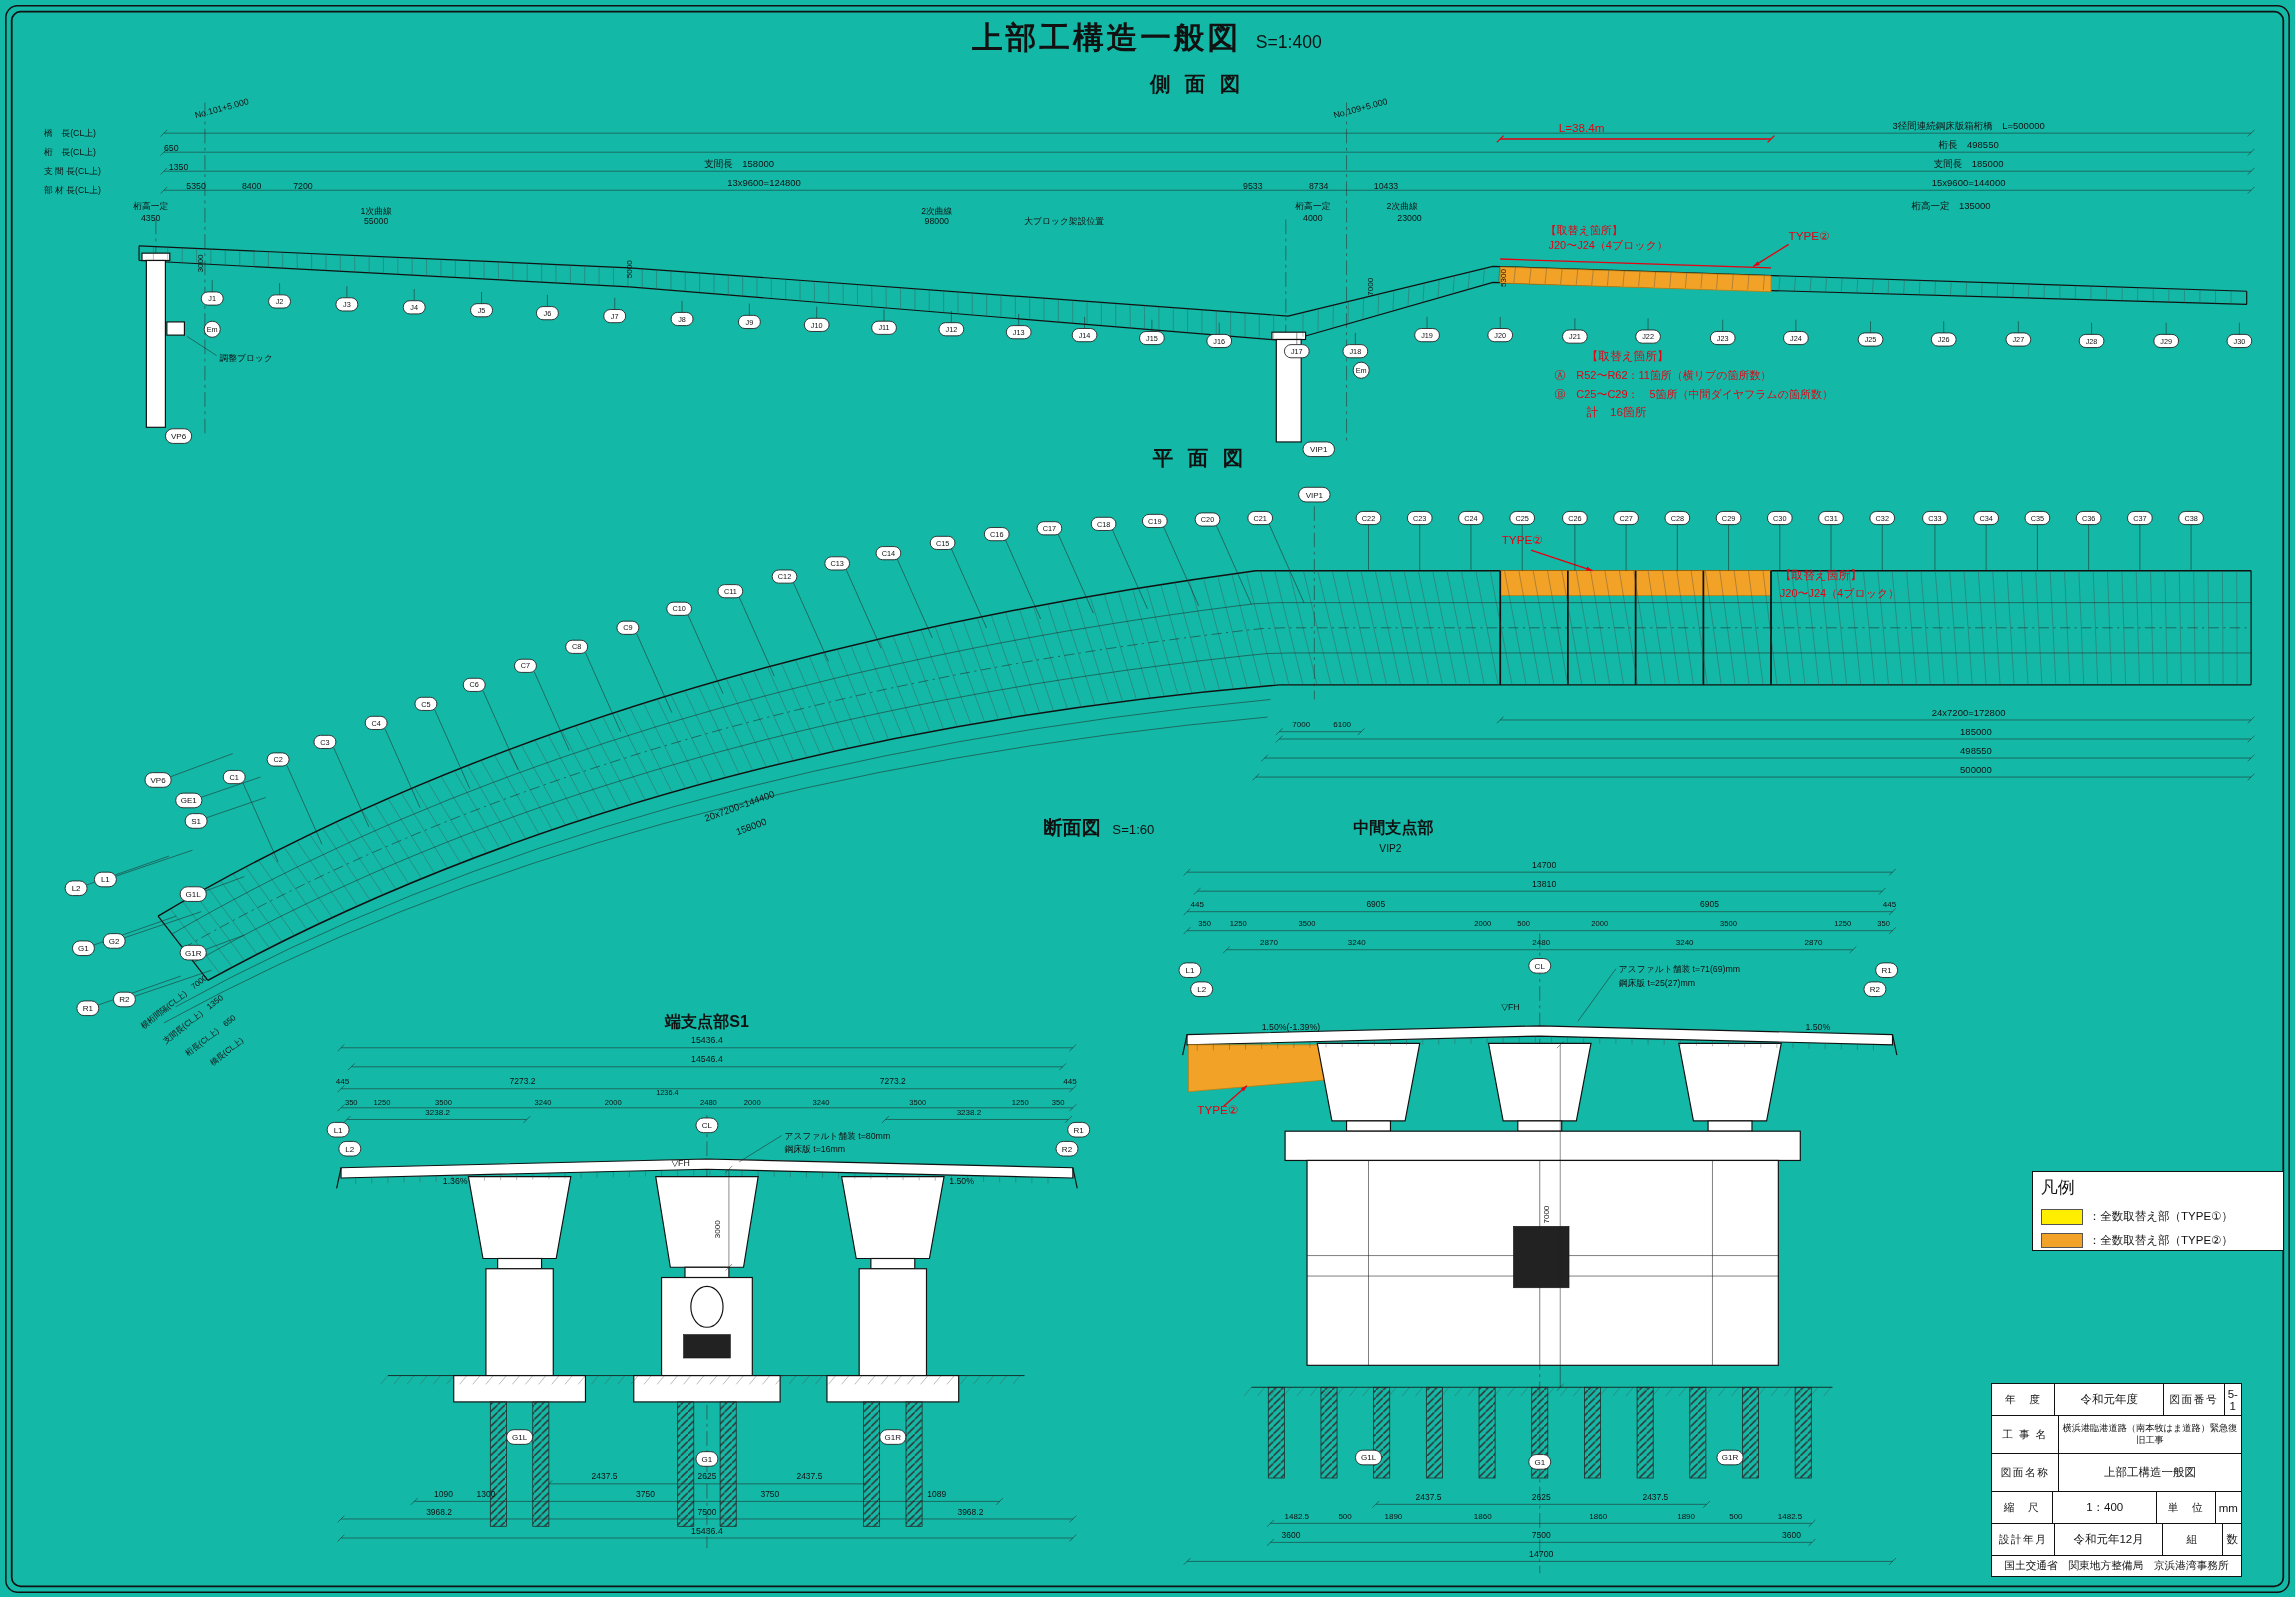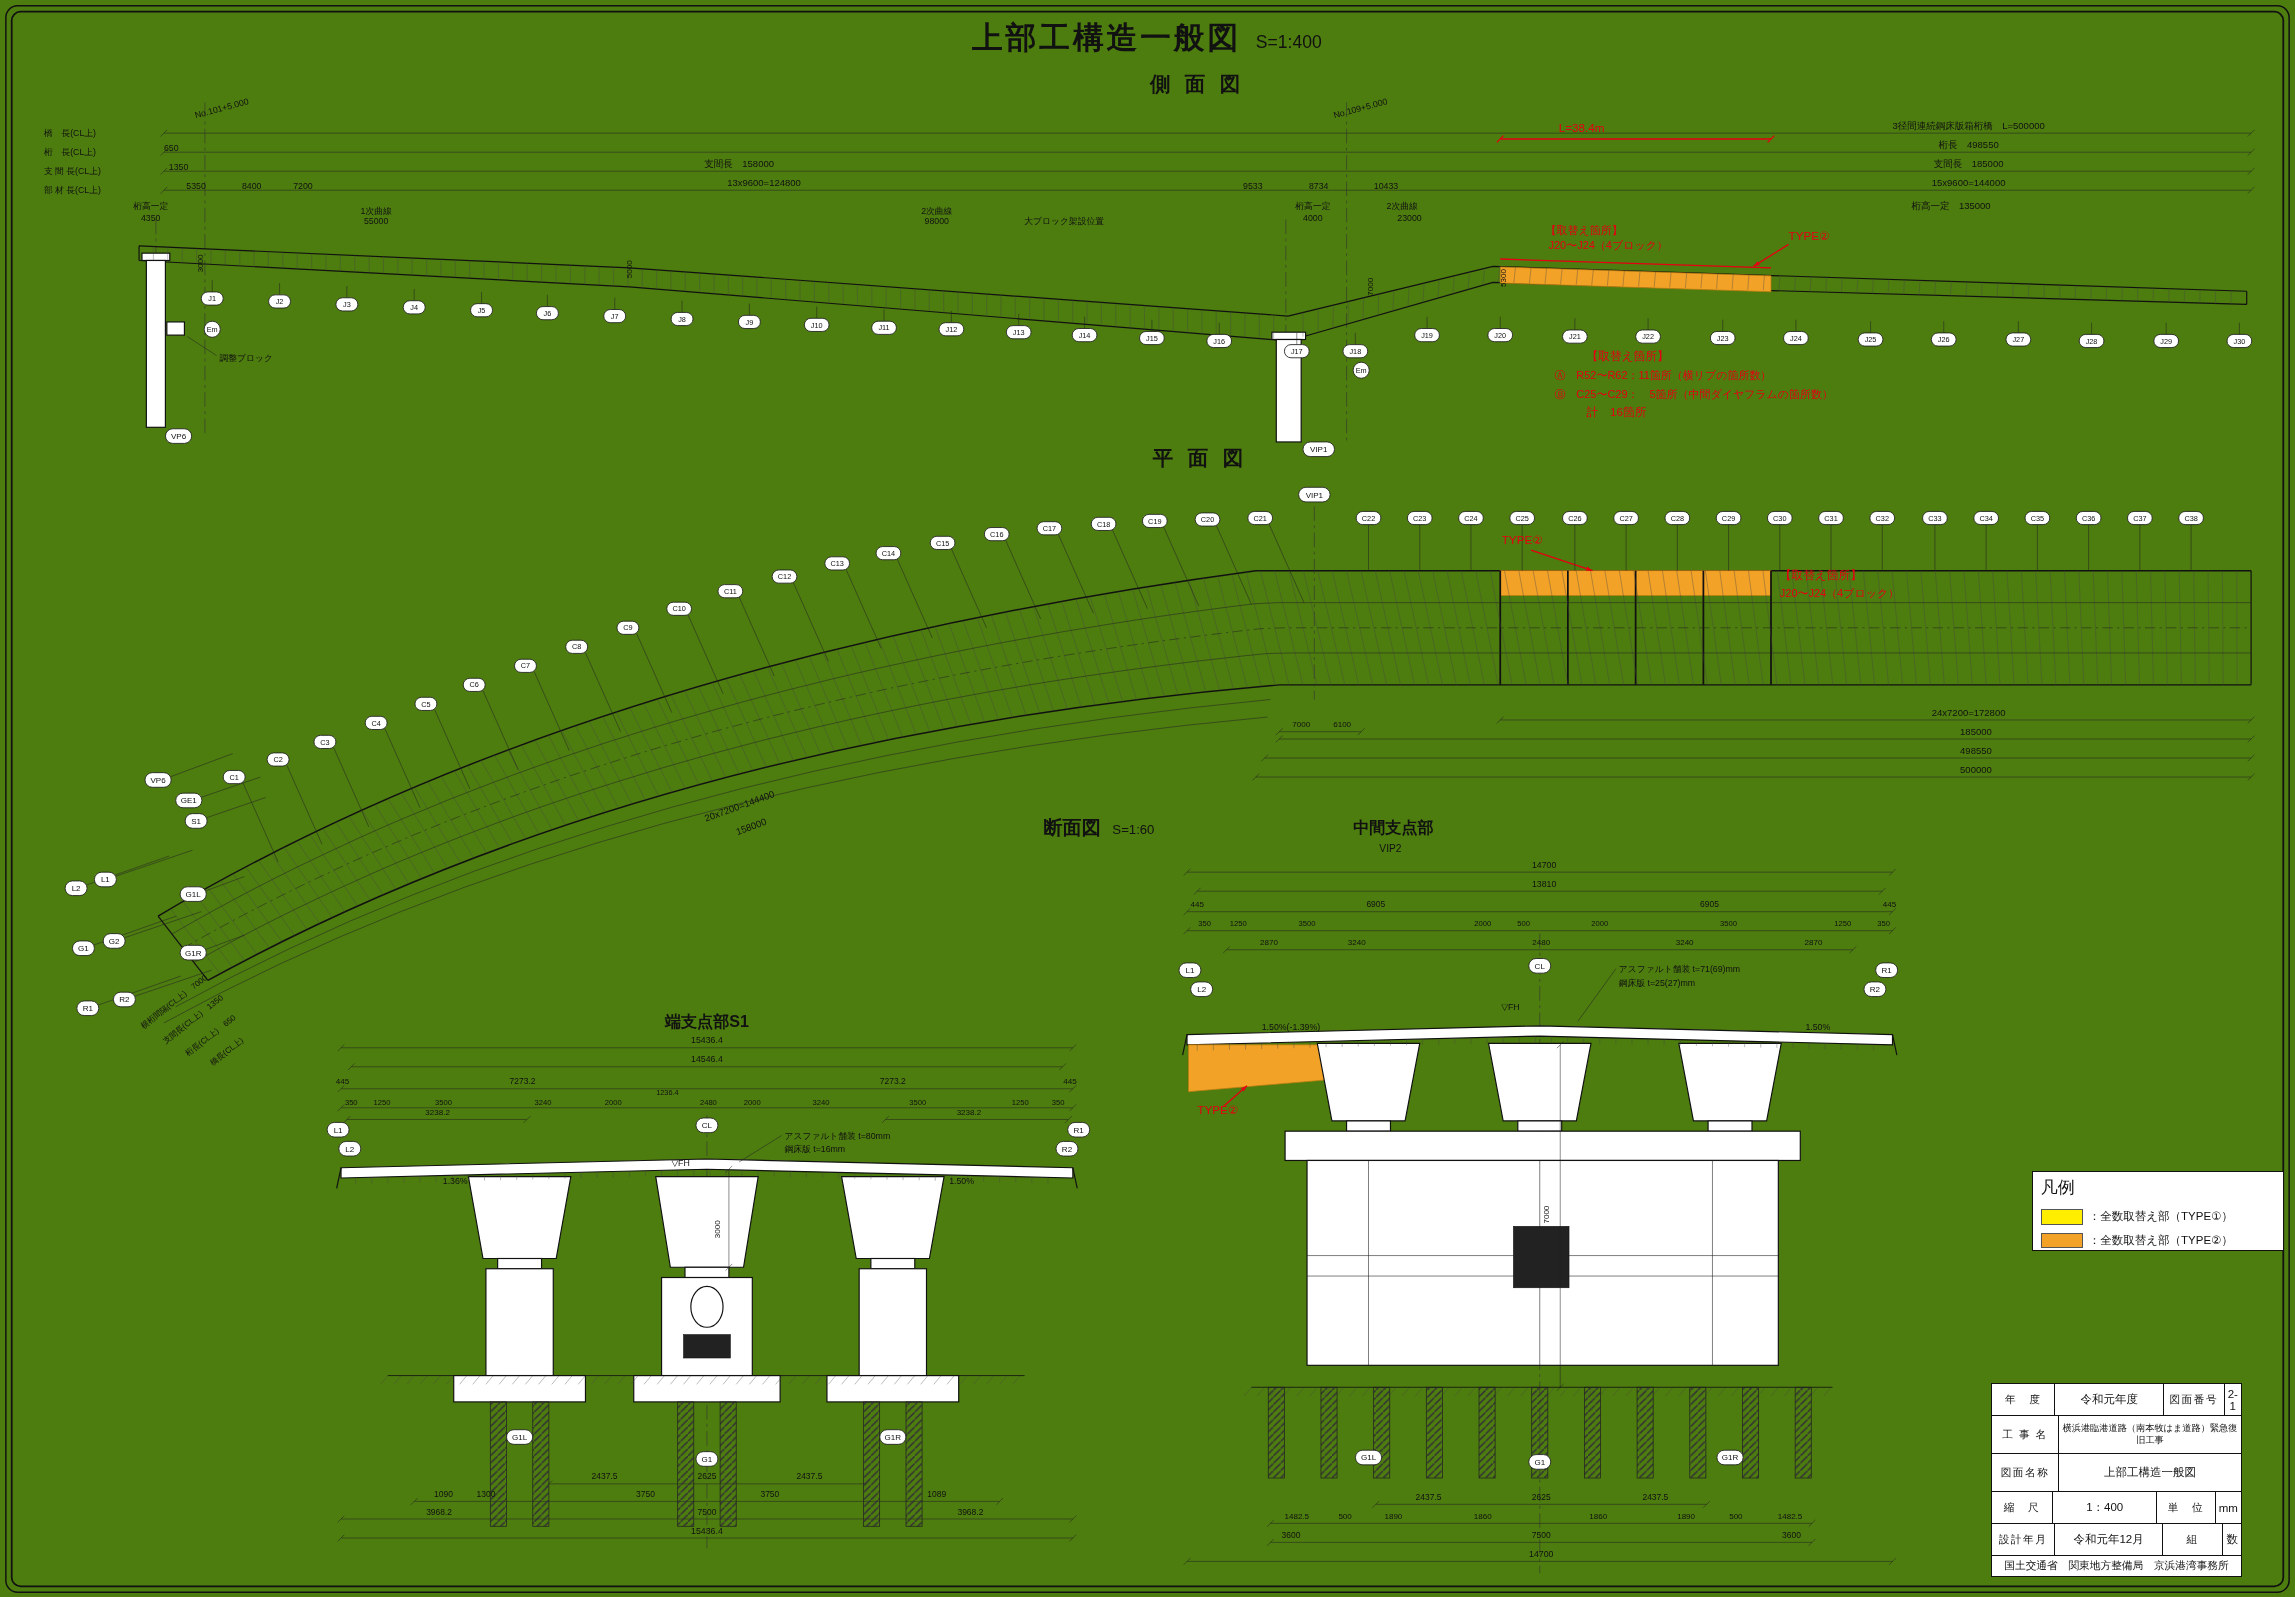--- a/index.html
+++ b/index.html
@@ -1,17 +1,17 @@
 <!DOCTYPE html>
 <html style="--c-red: #e60012; --c-orange: #f2a227;font-size:12.2px"><head>
 <meta charset="utf-8">
 <style>
   html,body{margin:0;padding:0;background:#e8e8e8;}
   body{width:2295px;height:1598px;position:relative;}
-  .sheet{position:absolute;left:0;top:0;width:2295px;height:1598px;background:#4d7c0f;}
+  .sheet{position:absolute;left:0;top:0;width:2295px;height:1598px;background:#14b8a6;}
   svg{position:absolute;left:0;top:0;}
   text{font-family:"Liberation Sans","DejaVu Sans",sans-serif;}
   .lb{fill:#111;}
   .b{font-weight:bold;}
   .red{fill:var(--c-red);}
   .redln{stroke:var(--c-red);stroke-width:.9;fill:none;}
   .redfill{fill:var(--c-red);}
   .s25{stroke:#444;stroke-width:.25;fill:none;}
   .s35{stroke:#222;stroke-width:.35;fill:none;}
   .s4{stroke:#222;stroke-width:.4;fill:none;}
@@ -1192,21 +1192,21 @@
     <span class="sw" style="background: rgb(242, 162, 39);"></span>
     <span class="lg-label">：全数取替え部（TYPE②）</span>
   </div>
 </div>
 
 <div class="tb">
   <div class="tb-row" style="height:31px;">
     <div class="tb-cell tb-lab" style="width:67px;">年　度</div>
     <div class="tb-cell tb-val" style="width:115px;">令和元年度</div>
     <div class="tb-cell tb-lab" style="width:64px;">図面番号</div>
-    <div class="tb-cell tb-val" style="flex:1;">2-1</div>
+    <div class="tb-cell tb-val" style="flex:1;">5-1</div>
   </div>
   <div class="tb-row" style="height:37px;">
     <div class="tb-cell tb-lab" style="width:67px;">工 事 名</div>
     <div class="tb-cell tb-small" style="flex:1;">横浜港臨港道路（南本牧はま道路）緊急復旧工事</div>
   </div>
   <div class="tb-row" style="height:37px;">
     <div class="tb-cell tb-lab" style="width:67px;">図面名称</div>
     <div class="tb-cell tb-val" style="flex:1;">上部工構造一般図</div>
   </div>
   <div class="tb-row" style="height:31px;">

